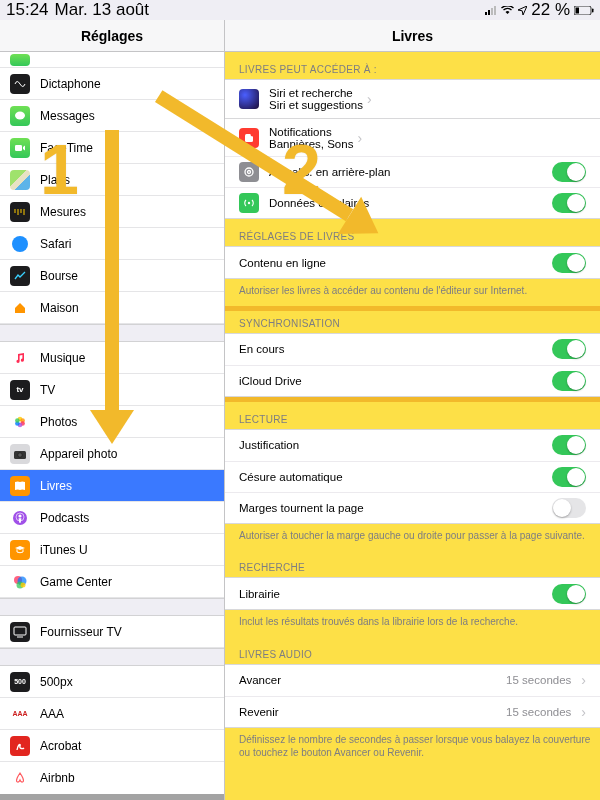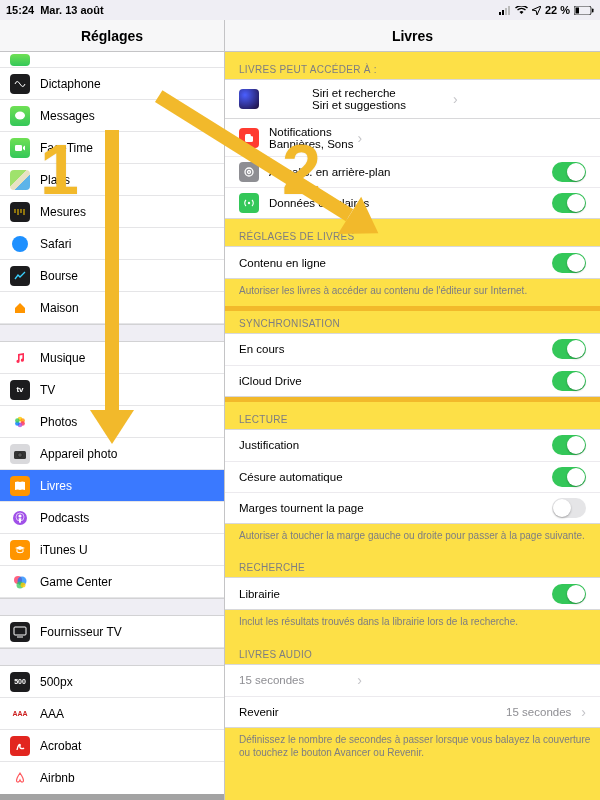--- a/index.html
+++ b/index.html
@@ -1,17 +1,17 @@
 <!DOCTYPE html>
 <html><head>
 <meta charset="utf-8">
 <style>
   * { box-sizing: border-box; margin: 0; padding: 0; font-family: -apple-system, "Helvetica Neue", Helvetica, Arial, sans-serif; -webkit-font-smoothing: antialiased; }
   body { width: 600px; height: 800px; overflow: hidden; background: #efeef4; position: relative; }
-  .status-bar { height: 20px; display: flex; align-items: center; font-size: 11px; padding: 7px 6px; color: #000; font-weight: bold; }
+  .status-bar { height: 20px; display: flex; align-items: center; font-size: 17px; padding: 7px 6px; color: #000; }
   .status-left { display: flex; align-items: center; gap: 6px; }
   .status-right { margin-left: auto; display: flex; align-items: center; gap: 4px; }
   .status-bar svg { display: block; }
   .title-bar { height: 32px; display: flex; border-bottom: 1px solid #c4c4c6; }
   .title-left, .title-right { display: flex; align-items: center; justify-content: center; font-weight: 600; font-size: 14px; }
   .title-left { width: 225px; border-right: 1px solid #c4c4c6; background: #f7f7f8; }
   .title-right { flex: 1; background: #f7f7f8; }
   .main { display: flex; height: calc(800px - 52px); }
   .sidebar { width: 225px; background: #a3a3a3; overflow-y: hidden; border-right: 1px solid #c4c4c6; }
   .sb-gap { height: 18px; background: #efeef4; border-top: 1px solid #d2d2d4; border-bottom: 1px solid #d2d2d4; }
@@ -30,21 +30,21 @@
   .row .value { color: #8e8e93; margin-right: 6px; }
   .chev { color: #c4c4c8; font-size: 14px; margin-left: 4px; }
   .r-icon { width: 20px; height: 20px; border-radius: 4px; margin-right: 10px; flex: none; display:flex; align-items:center; justify-content:center;}
   .switch { width: 34px; height: 20px; border-radius: 10px; position: relative; flex: none; }
   .switch.on { background: #34c759; }
   .switch.off { background: #e5e5e7; }
   .switch .knob { width: 18px; height: 18px; background: #fff; border-radius: 50%; position: absolute; top: 1px; box-shadow: 0 1px 2px rgba(0,0,0,.3); }
   .switch.on .knob { right: 1px; }
   .switch.off .knob { left: 1px; }
   .group { border-top: 1px solid #d8d8da; border-bottom: 1px solid #d8d8da; }
-  .group .row:first-child, .group .row-tall:first-child { border-top: none; gap: 43px; }
+  .group .row:first-child, .group .row-tall:first-child { border-top: none; }
   .group .row:last-child, .group .row-tall:last-child { border-bottom: none; }
   .highlight-box { border: 5px solid #f2b92b; margin: 0 -5px; position: relative; z-index: 5; }
 
   
   .anno { position: absolute; pointer-events: none; z-index: 40; }
   .num { font-size: 70px; font-weight: 700; color: #f2b92b; text-shadow: 0 0 2px rgba(0,0,0,.1); }
   .arrow-down { position:absolute; }
   .arrow-down .shaft { width: 14px; background:#f2b92b; }
   .arrow-down .head { width:0;height:0;border-left:22px solid transparent;border-right:22px solid transparent;border-top:34px solid #f2b92b; margin-left:-15px;}
   .arrow-diag { position:absolute; transform-origin: top left; }
@@ -399,20 +399,21 @@
         <div class="switch on">
             <div class="knob"></div>
           </div>
       </div>
     </div>
     <div class="sec-f">Inclut les résultats trouvés dans la librairie lors de la recherche.</div>
 
     <div class="sec-h">LIVRES AUDIO</div>
     <div class="group">
       <div class="row">
+        <div class="label">Avancer</div>
         <span class="value">15 secondes</span>
         <span class="chev">›</span>
       </div>
       <div class="row">
         <div class="label">Revenir</div>
         <span class="value">15 secondes</span>
         <span class="chev">›</span>
       </div>
     </div>
     <div class="sec-f">Définissez le nombre de secondes à passer lorsque vous balayez la couverture ou touchez le bouton Avancer ou Revenir.</div>

